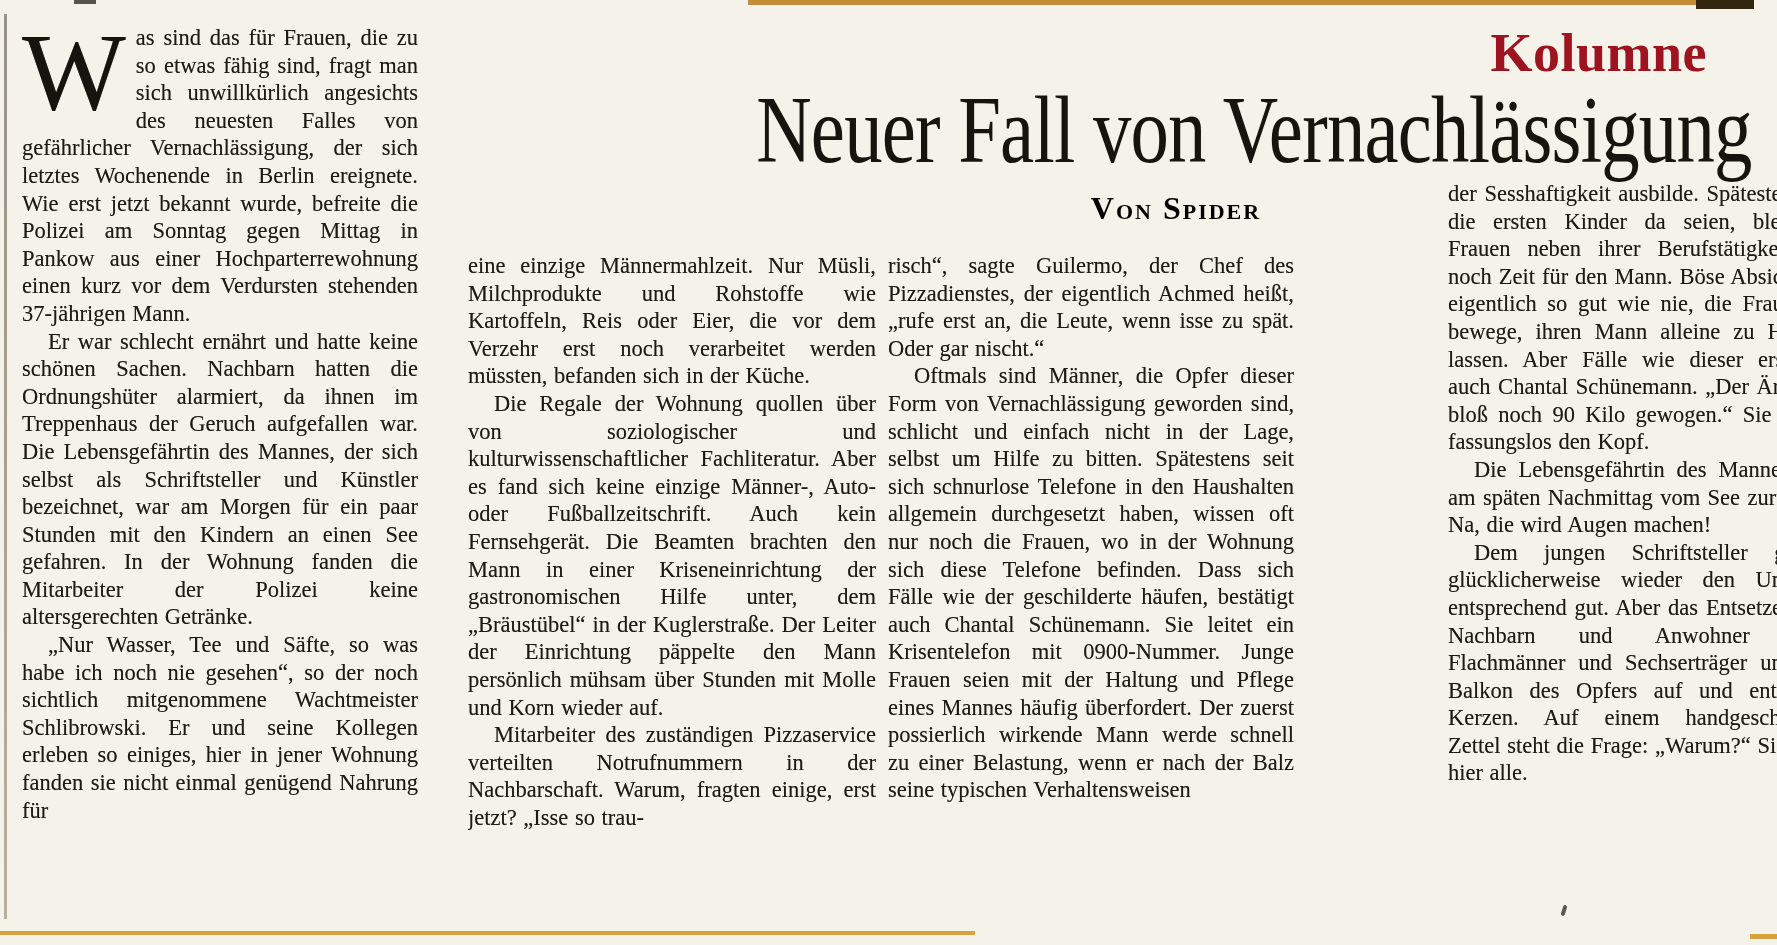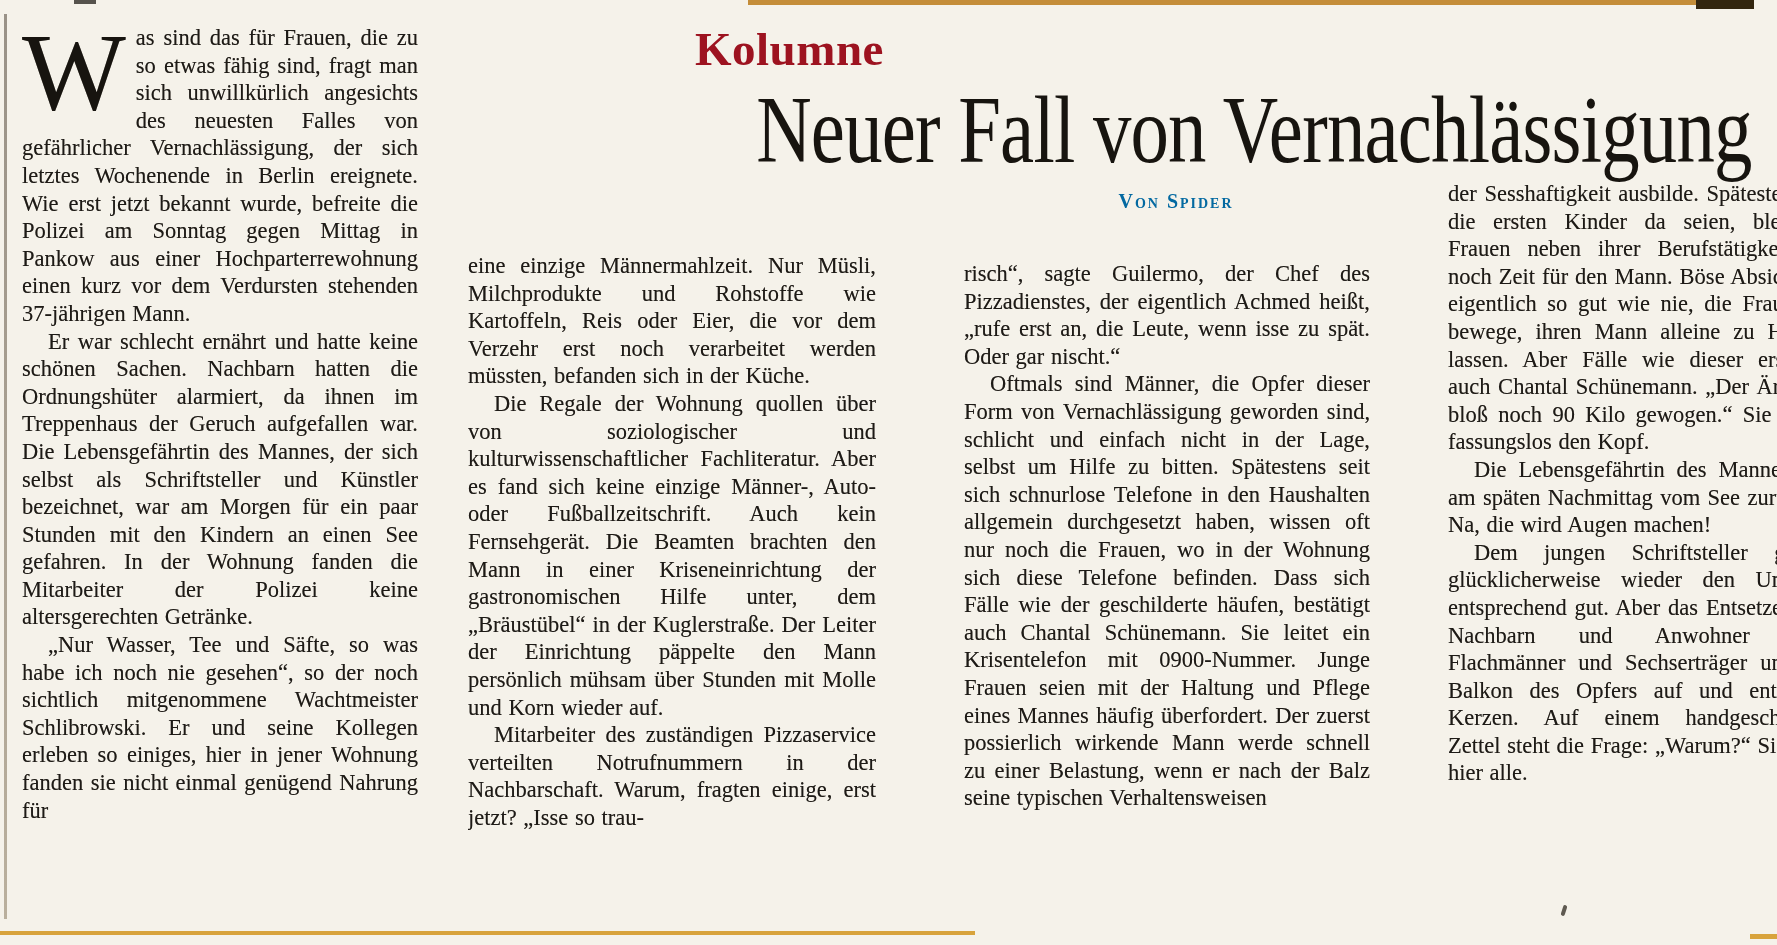--- a/index.html
+++ b/index.html
@@ -42,61 +42,61 @@
     background: linear-gradient(#4e4336, #6b5d49, #8a7a5f);
     opacity: .55;
   }
   .ink-speck {
     position: absolute; left: 1562px; top: 905px; width: 4px; height: 11px;
     background: #3a332b; transform: rotate(18deg); border-radius: 2px; opacity: .8;
   }
   
   .kicker {
     position: absolute; left: 695px; top: 22px; width: 1012px;
-    text-align: left;
-    font-size: 47px; font-weight: bold;
+    text-align: right;
+    font-size: 54px; font-weight: bold;
     color: #9d1320;
     letter-spacing: 0.5px;
   }
   .headline {
     position: absolute; left: 645px; top: 74px; width: 1112px;
     text-align: center;
     font-size: 96px; font-weight: normal;
     white-space: nowrap;
     transform: scaleX(0.8);
     transform-origin: 50% 50%;
     color: #17140f;
     letter-spacing: -1px;
   }
   .byline {
     position: absolute; left: 876px; top: 190px; width: 600px;
     text-align: center;
     font-variant: small-caps;
     font-weight: bold;
-    font-size: 20px;
+    font-size: 32px;
     letter-spacing: 2px;
-    color: #0369a1;
+    color: #000000;
   }
   
   .col {
     position: absolute;
     text-align: justify;
     font-size: 22.5px;
     line-height: 27.6px;
     overflow: hidden;
     hyphens: auto;
     -webkit-hyphens: auto;
     word-spacing: 1px;
     text-shadow: 0 0 0.4px rgba(35,28,20,0.45);
   }
   .col p { margin: 0; }
   .col p.indent { text-indent: 26px; }
   .col1 { left: 22px;   top: 24px;  width: 396px; height: 900px; }
   .col2 { left: 468px;  top: 252px; width: 408px; height: 676px; }
-  .col3 { left: 964px;  top: 252px; width: 406px; height: 676px; margin-top: 8px; }
+  .col3 { left: 888px;  top: 252px; width: 406px; height: 676px; }
   .col4 { left: 1416px; top: 180px; width: 410px; height: 748px; margin-left: 32px; }
   .dropcap {
     float: left;
     font-size: 110px;
     line-height: 84px;
     margin: 6px 10px 0 0;
     color: #17140f;
   }
 </style>
 </head>

